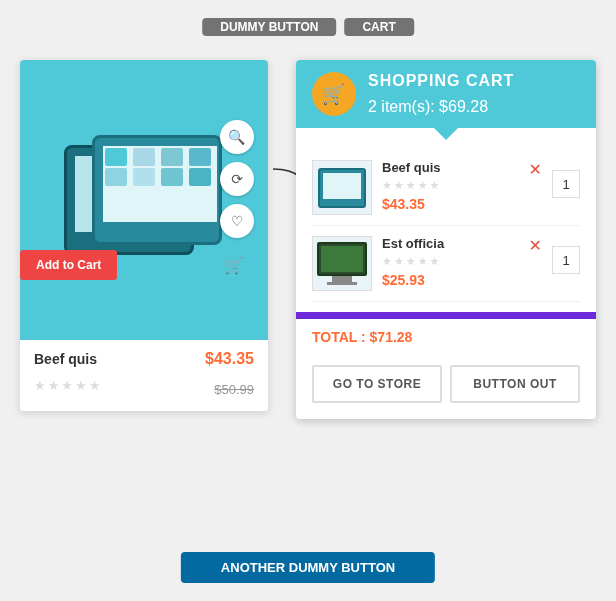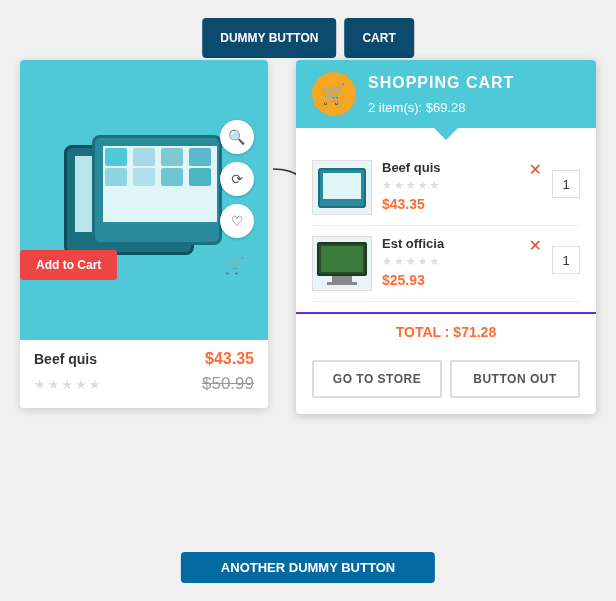--- a/index.html
+++ b/index.html
@@ -15,24 +15,24 @@
     
     .top-bar {
       position: absolute;
       top: 18px;
       left: 50%;
       transform: translateX(-50%);
       display: flex;
       gap: 8px;
     }
     .top-btn {
-      background: #0c4a6e;
+      background: #737373;
       color: #fff;
       border-radius: 4px;
-      padding: 13px 18px;
+      padding: 2px 18px;
       font-size: 12px;
       font-weight: bold;
       cursor: pointer;
     }
 
     
     .bottom-bar {
       position: absolute;
       bottom: 18px;
       left: 50%;
@@ -209,25 +209,25 @@
     .stars {
       display: flex;
       gap: 2px;
       margin-top: 2px;
     }
     .star {
       color: #ddd;
       font-size: 13px;
     }
     .product-price-old {
-      font-size: 17px;
+      font-size: 13px;
       color: #999;
       text-decoration: line-through;
       text-align: right;
-      margin-top: 2px;
+      margin-top: 10px;
     }
 
     
     .cart-panel {
       position: absolute;
       right: 20px;
       top: 60px;
       width: 300px;
       background: #fff;
       border-radius: 4px;
@@ -258,21 +258,21 @@
     .cart-title-area {
       color: #fff;
     }
     .cart-title {
       font-size: 16px;
       font-weight: bold;
       letter-spacing: 1px;
       text-align: right;
     }
     .cart-subtitle {
-      font-size: 13px;
+      font-size: 16px;
       margin-top: 8px;
     }
 
     
     .cart-arrow {
       width: 0;
       height: 0;
       border-left: 12px solid transparent;
       border-right: 12px solid transparent;
       border-top: 12px solid #4fc8d8;
@@ -389,22 +389,21 @@
       color: #333;
       flex-shrink: 0;
       margin-top: 10px;
     }
 
     
     .cart-total {
       padding: 10px 16px;
       font-size: 14px;
       color: #333;
-      border-top: 2px solid #6d28d9;
-      text-align: center;
+      border-top: 7px solid #6d28d9;
     }
     .cart-total span {
       color: #ff6b35;
       font-weight: bold;
     }
 
     
     .cart-buttons {
       display: flex;
       gap: 8px;

